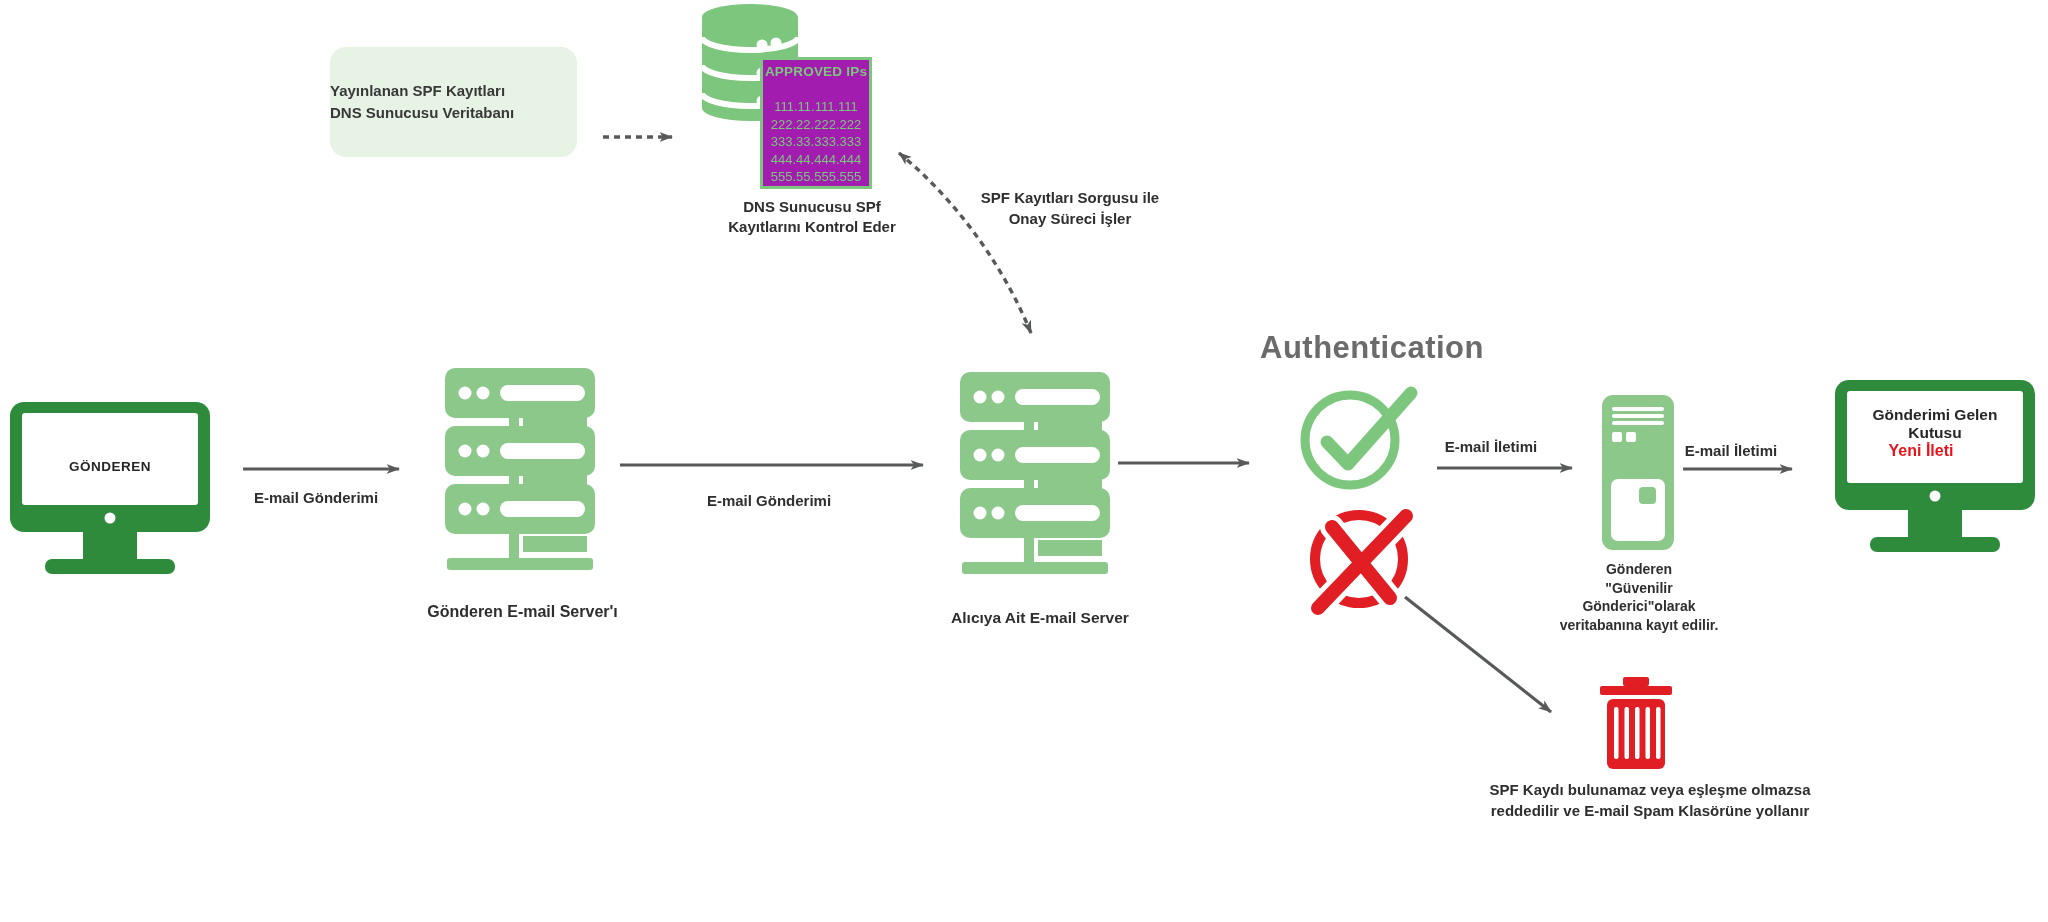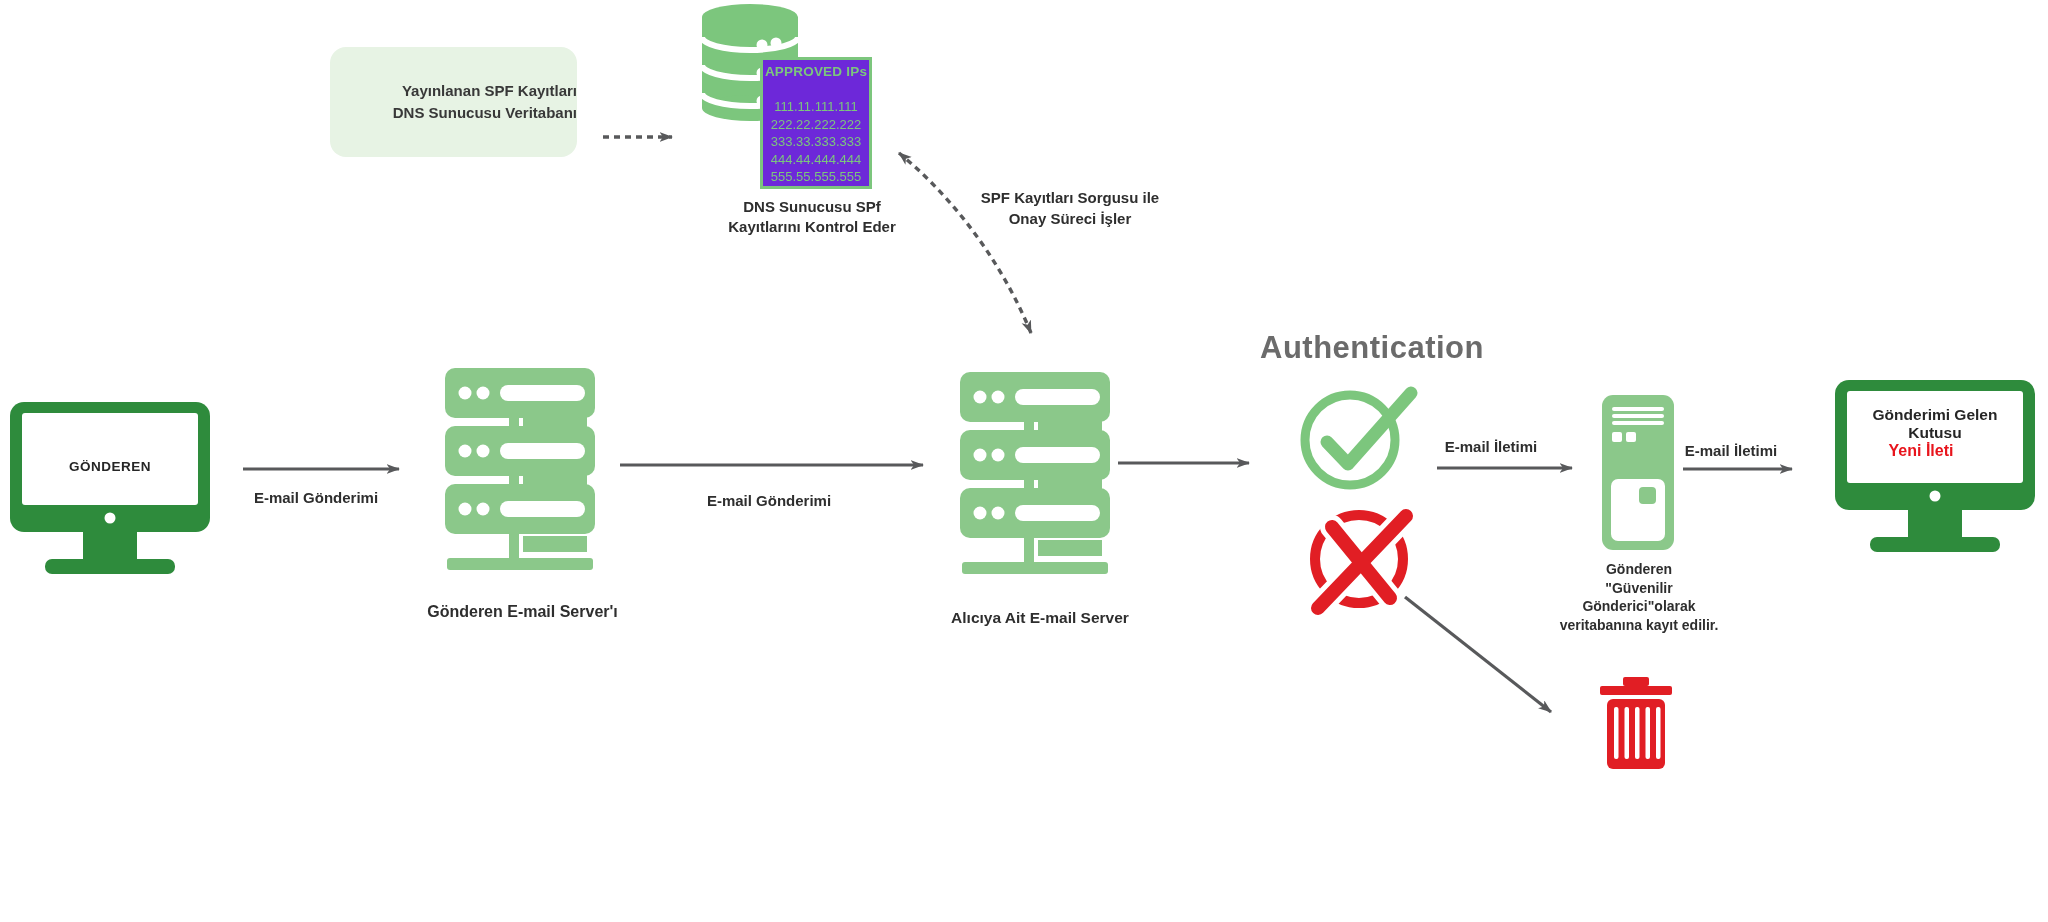--- a/index.html
+++ b/index.html
@@ -5,26 +5,26 @@
   html,body { margin:0; padding:0; background:#ffffff; }
   .scene {
     position:relative; width:2048px; height:922px; background:#ffffff;
     font-family:"Liberation Sans", sans-serif; overflow:hidden;
   }
   .abs { position:absolute; }
   .lbl { position:absolute; text-align:center; font-weight:600; color:#2e2e2e; font-size:15px; line-height:20px; }
   .spf-box {
     position:absolute; left:330px; top:47px; width:247px; height:110px;
     background:#e7f3e4; border-radius:16px; display:flex; flex-direction:column;
-    align-items:flex-end; justify-content:center; font-weight:600; color:#383838;
+    align-items:flex-start; justify-content:center; font-weight:600; color:#383838;
     font-size:15px; line-height:22px; text-align:center;
   }
   .ip-card {
     position:absolute; left:760px; top:57px; width:112px; height:132px;
-    background:#6d28d9; border:3px solid #7cc67d; box-sizing:border-box;
+    background:#a21caf; border:3px solid #7cc67d; box-sizing:border-box;
     text-align:center; color:#7cc67d;
   }
   .ip-card .card-title { font-size:13.5px; font-weight:600; margin-top:4px; letter-spacing:0.2px; }
   .ip-card .ip-line { font-size:13px; line-height:17.5px; font-weight:500; }
   .ip-card .ip-list { margin-top:19px; }
   .auth-title {
     position:absolute; left:1246px; top:330px; width:252px; text-align:center;
     font-size:31px; color:#6b6b6b; font-weight:700; letter-spacing:0.5px;
   }
   .screen-text { position:absolute; text-align:center; font-weight:600; color:#262626; }
@@ -213,14 +213,18 @@
       <rect x="7" y="22" width="58" height="70" rx="6"></rect>
     </g>
     <g fill="#ffffff">
       <rect x="14" y="30" width="4.5" height="52" rx="2"></rect>
       <rect x="24.5" y="30" width="4.5" height="52" rx="2"></rect>
       <rect x="35" y="30" width="4.5" height="52" rx="2"></rect>
       <rect x="45.5" y="30" width="4.5" height="52" rx="2"></rect>
       <rect x="56" y="30" width="4.5" height="52" rx="2"></rect>
     </g>
   </svg>
+  <div class="lbl" style="left:1478px;top:780px;width:344px;line-height:20.5px;">
+    <div>SPF Kaydı bulunamaz veya eşleşme olmazsa</div>
+    <div>reddedilir ve E-mail Spam Klasörüne yollanır</div>
+  </div>
 
 </div>
 
 </body></html>

